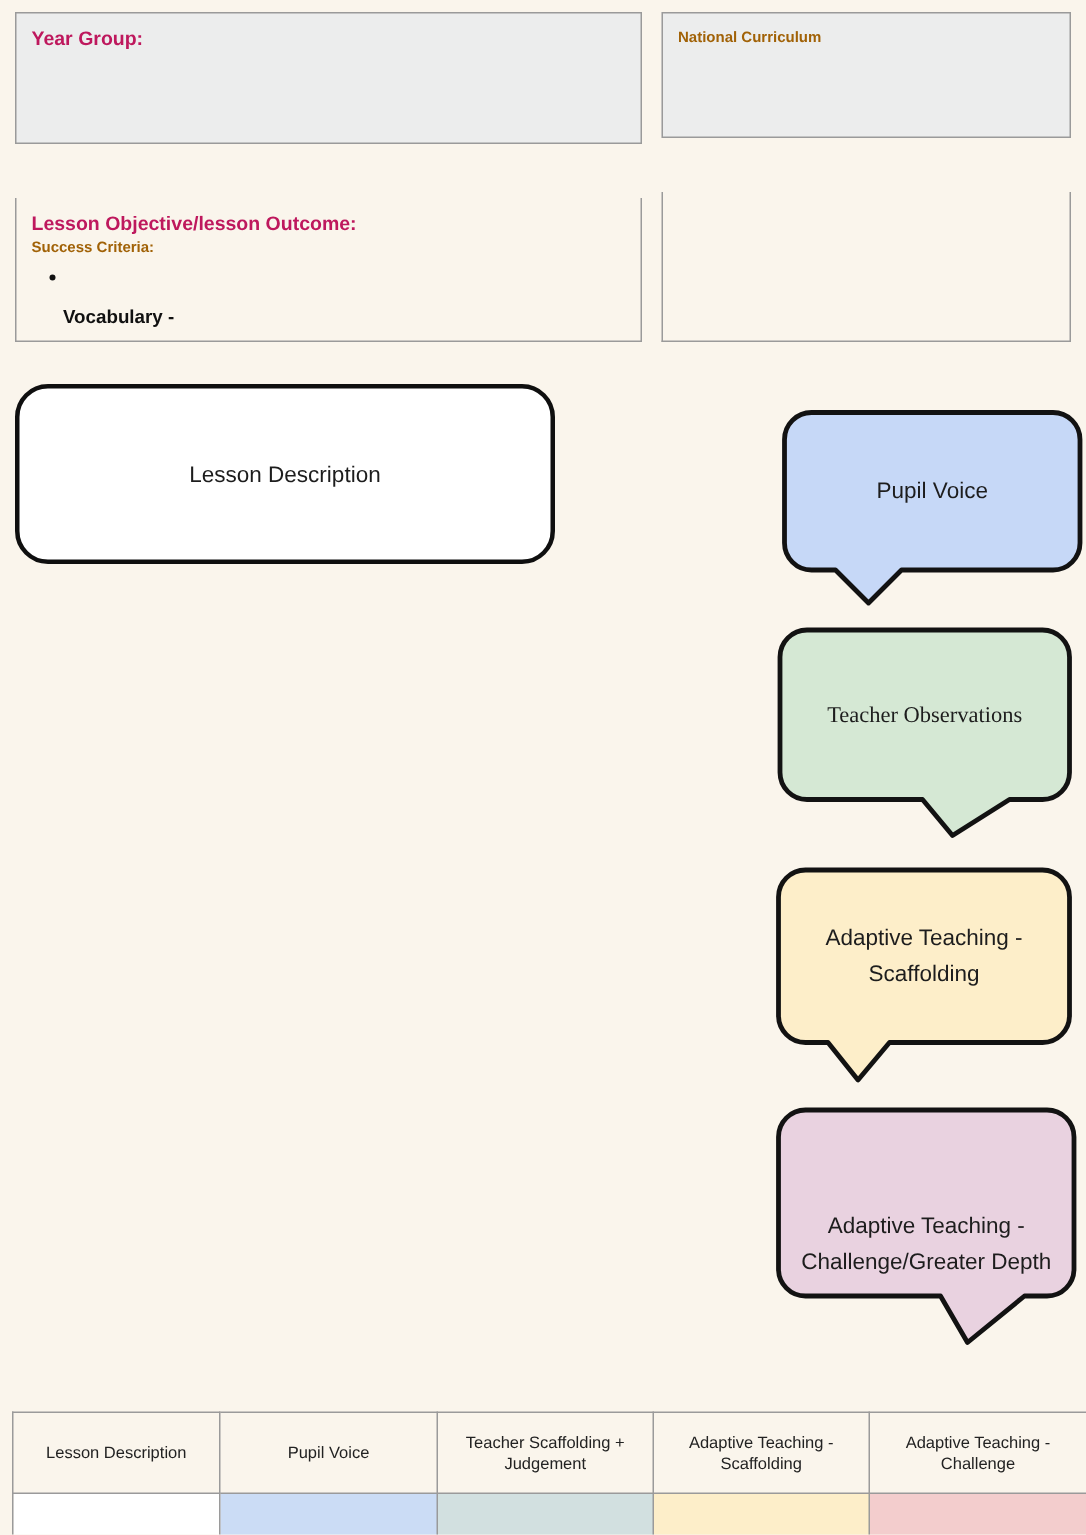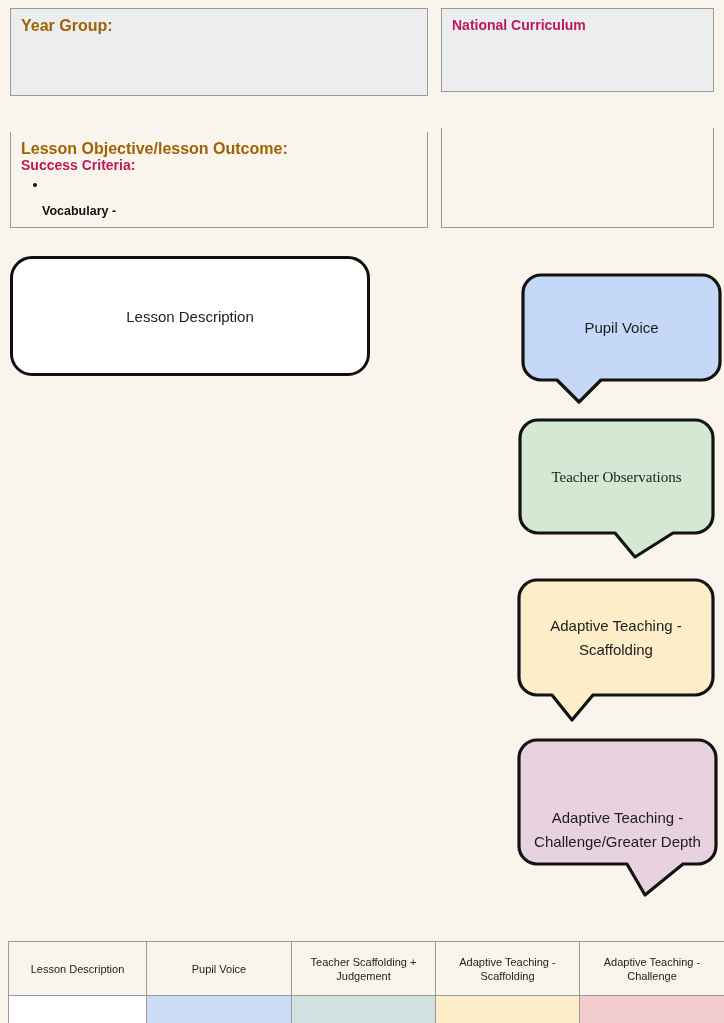--- a/index.html
+++ b/index.html
@@ -51,29 +51,29 @@
     background: #faf5ec;
     border-top: none;
     margin-top: 36px;
   }
   .box-left .cell.grey { height: 88px; }
   .box-left .cell.cream { height: 96px; }
   .box-right .cell.grey { height: 84px; }
   .box-right .cell.cream { height: 100px; }
 
   .lbl-green {
+    color: #be185d;
+    font-weight: bold;
+    font-size: 13px;
+    line-height: 17px;
+  }
+  .lbl-black {
     color: #a16207;
     font-weight: bold;
-    font-size: 16px;
-    line-height: 17px;
-  }
-  .lbl-black {
-    color: #be185d;
-    font-weight: bold;
-    font-size: 14px;
+    font-size: 10px;
     line-height: 17px;
   }
   .bullet-list {
     margin: 2px 0 0 0;
     padding-left: 26px;
     list-style: disc;
   }
   .bullet-list li {
     font-size: 12.5px;
     line-height: 16px;

